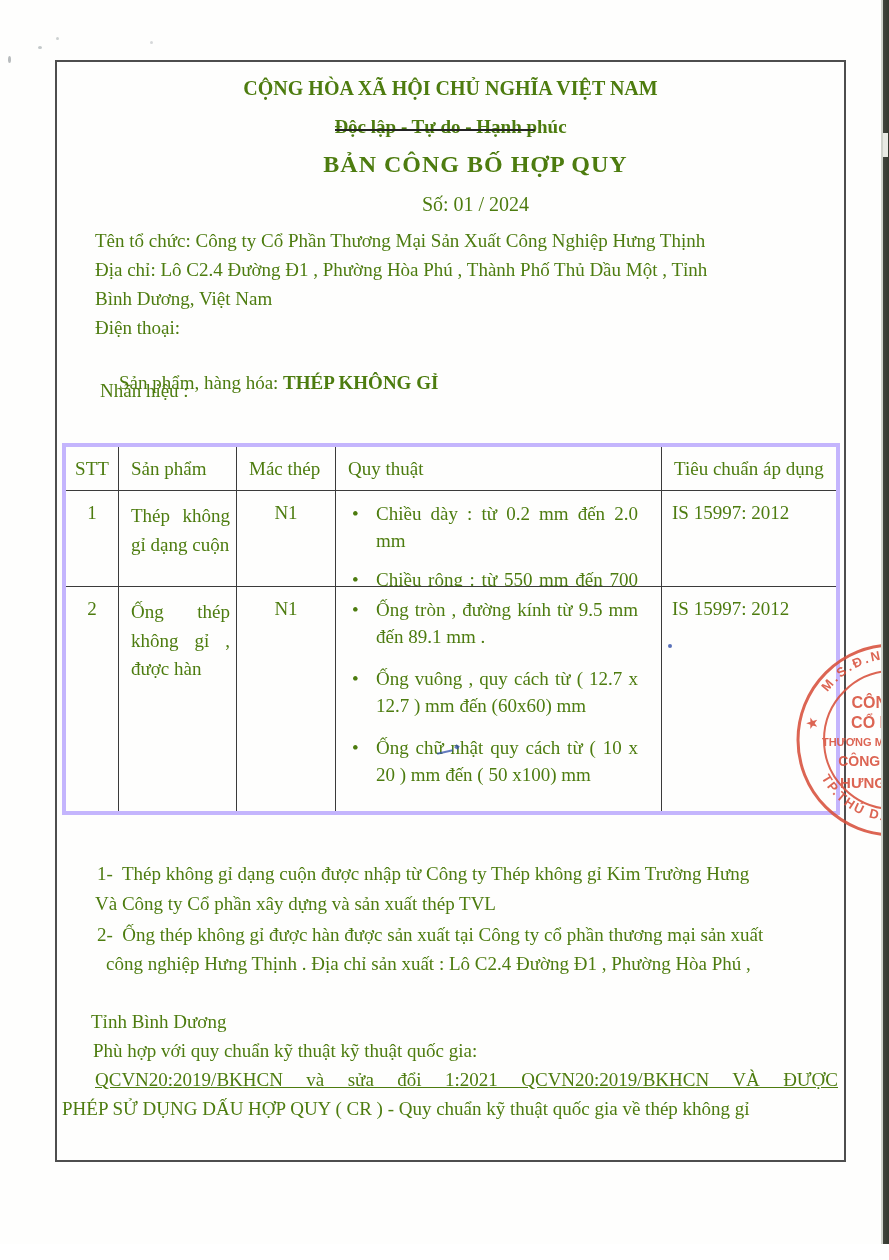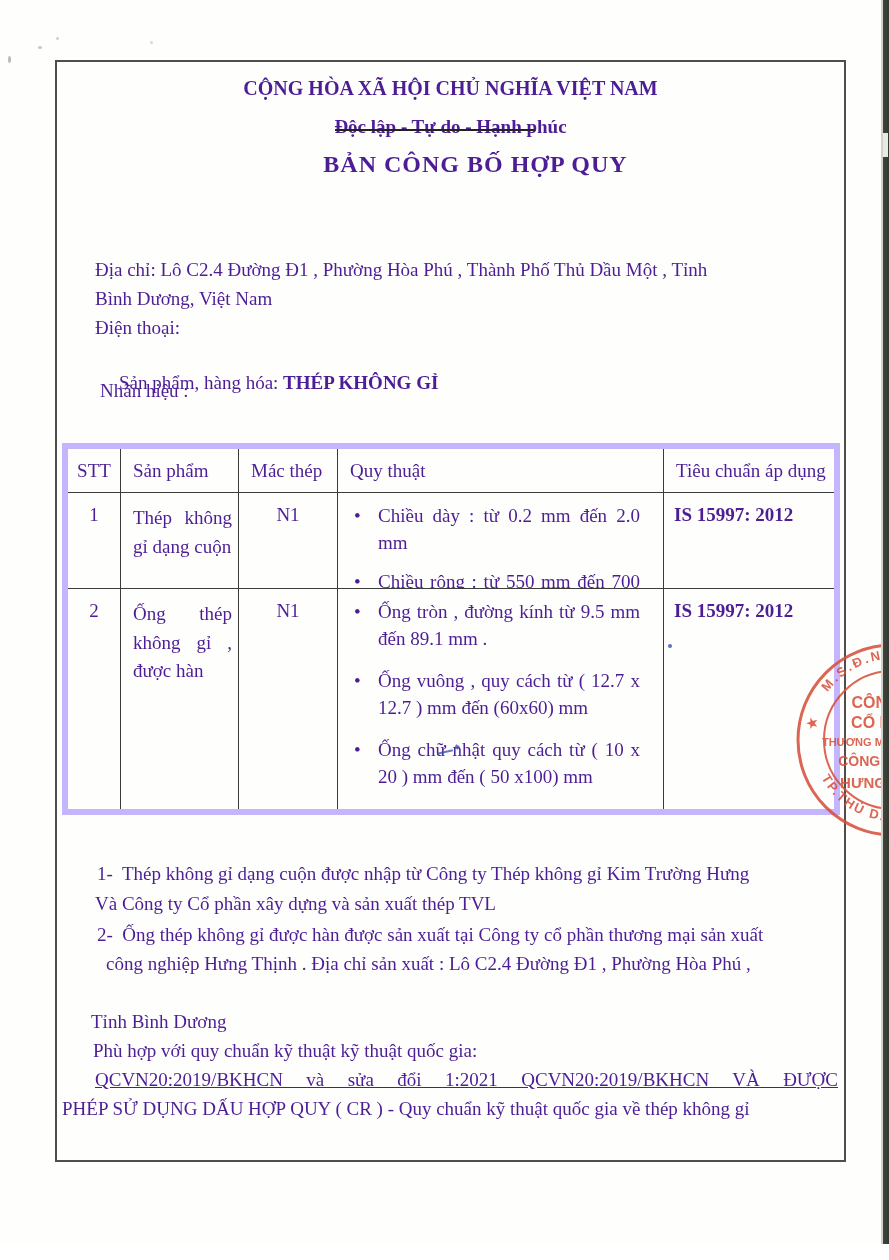--- a/index.html
+++ b/index.html
@@ -1,43 +1,43 @@
 <!DOCTYPE html>
 <html><head>
 <meta charset="utf-8">
 <style>
   html,body{margin:0;padding:0;background:#ffffff;}
   #page{
     position:relative;width:889px;height:1244px;overflow:hidden;
     background:#fefefdq;background-color:#fefefd;
-    font-family:"Liberation Serif", serif;color:#4c1d95;
+    font-family:"Liberation Serif", serif;color:#4d7c0f;
   }
   .line{position:absolute;white-space:pre;font-size:19px;line-height:1.2;}
   .center{left:55px;width:791px;text-align:center;white-space:normal;}
   .bold{font-weight:bold;}
   .frame{position:absolute;left:55px;top:60px;width:791px;height:1102px;
     border:2px solid #4e4e4e;box-sizing:border-box;}
   .motto-underline{position:absolute;height:2px;background:#222;}
   
   .spec-table{
     position:absolute;left:62px;top:443px;width:778px;height:372px;box-sizing:border-box;
     display:grid;grid-template-columns:53px 118px 99px 326px 1fr;
     grid-template-rows:44px 96px 1fr;
-    border:6px solid #c4b5fd;font-size:19px;
+    border:4px solid #c4b5fd;font-size:19px;
   }
   .cell{border-right:1.5px solid #3b3b3b;border-bottom:1.5px solid #3b3b3b;
     box-sizing:border-box;overflow:hidden;}
   .cell.last-col{border-right:none;}
   .cell.last-row{border-bottom:none;}
   .hcell{display:flex;align-items:center;padding-left:12px;}
   .hcell.c{justify-content:center;padding-left:0;}
   .stt{padding-top:11px;text-align:center;}
   .prod{padding:11px 6px 0 12px;text-align:justify;line-height:1.5;}
   .grade{padding-top:11px;text-align:center;}
-  .std{padding:11px 0 0 10px;font-weight:bold;}
+  .std{padding:11px 0 0 10px;}
   ul.specs{list-style:none;margin:0;padding:10px 8px 0 40px;}
   ul.specs li{position:relative;width:262px;text-align:justify;line-height:1.42;margin-bottom:12px;}
   ul.specs.loose li{margin-bottom:15px;}
   ul.specs li::before{content:"\2022";position:absolute;left:-24px;top:0;font-size:19px;}
   .justify-full{white-space:normal;text-align:justify;text-align-last:justify;text-decoration:underline;}
   
   .edge-right{position:absolute;top:0;right:0;width:8px;height:1260px;
     background:linear-gradient(to right,#ced2cb 0px,#ced2cb 2px,#41453d 2px,#34382f 8px);}
   .edge-right-notch{position:absolute;right:1px;top:133px;width:5px;height:24px;background:#e8eae4;}
   .edge-bottom{position:absolute;left:0;top:1252px;width:889px;height:8px;
@@ -57,21 +57,23 @@
 
 <div id="page">
 
   <div class="frame"></div>
 
   <div class="line center bold" style="top:76px;font-size:20px;">CỘNG HÒA XÃ HỘI CHỦ NGHĨA VIỆT NAM</div>
   <div class="line center bold" style="top:116px;font-size:19px;">Độc lập - Tự do - Hạnh phúc</div>
   <div class="motto-underline" style="left:335px;top:129px;width:200px;"></div>
 
   <div class="line center bold" style="top:150px;font-size:24px;letter-spacing:1px;transform:translateX(25px);">BẢN CÔNG BỐ HỢP QUY</div>
+  <div class="line center" style="top:192px;font-size:20px;transform:translateX(25px);">Số: 01 / 2024</div>
 
+  <div class="line" style="left:95px;top:230px;">Tên tổ chức: Công ty Cổ Phần Thương Mại Sản Xuất Công Nghiệp Hưng Thịnh</div>
   <div class="line" style="left:95px;top:259px;">Địa chỉ: Lô C2.4 Đường Đ1 , Phường Hòa Phú , Thành Phố Thủ Dầu Một , Tỉnh</div>
   <div class="line" style="left:95px;top:288px;">Bình Dương, Việt Nam</div>
   <div class="line" style="left:95px;top:317px;">Điện thoại:</div>
 
   <div class="line" style="left:100px;top:349px;">
     <span>Sản phẩm, hàng hóa: </span><span class="bold">THÉP KHÔNG GỈ</span>
   </div>
   <div class="line" style="left:100px;top:380px;">Nhãn hiệu :</div>
 
   <div class="spec-table">

